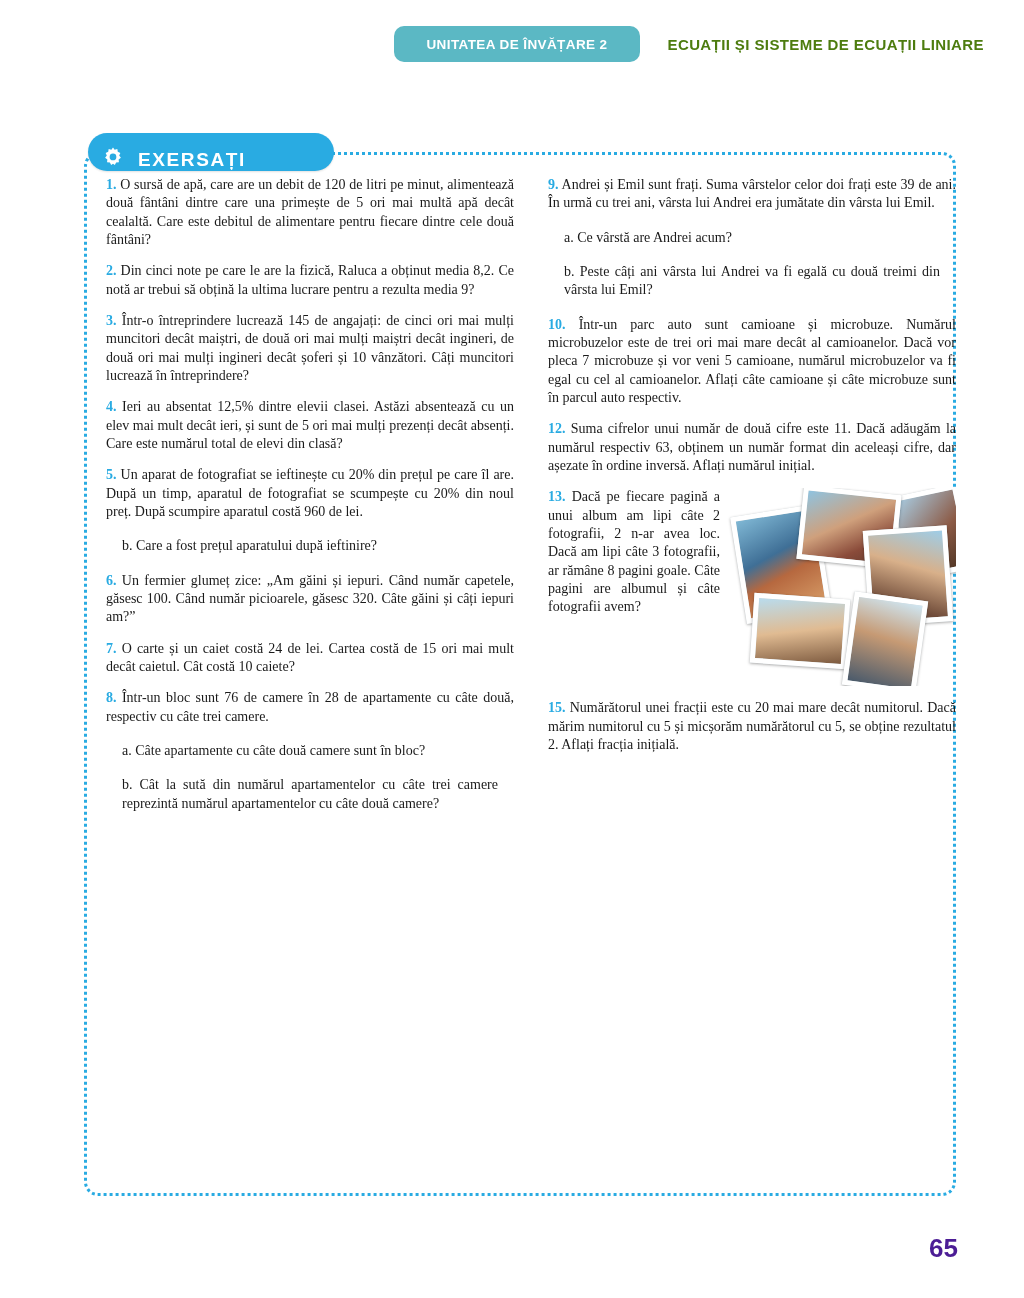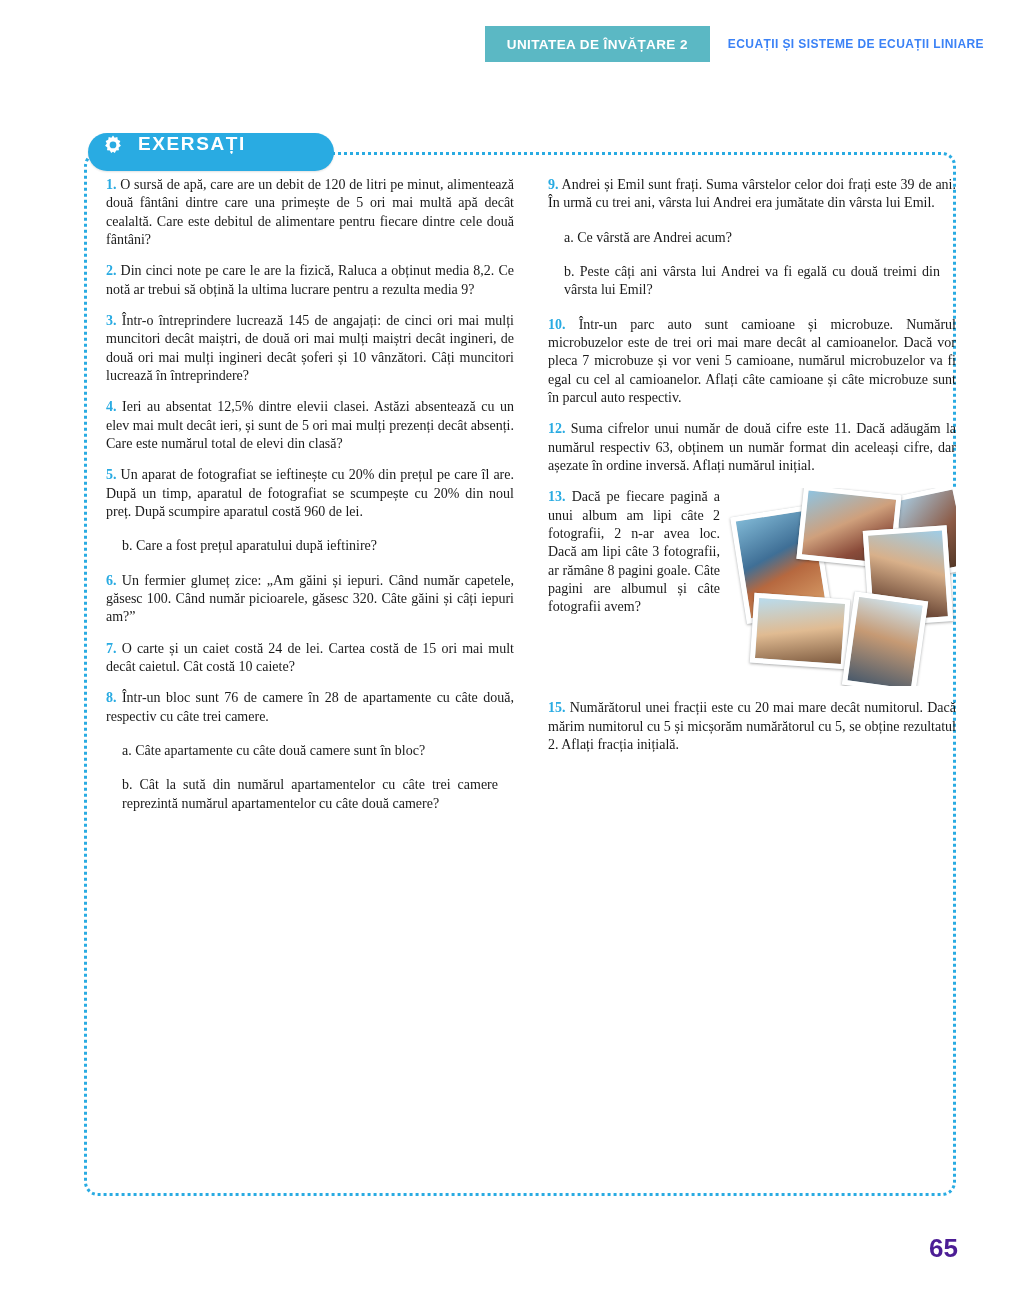--- a/index.html
+++ b/index.html
@@ -30,32 +30,33 @@
   .header-unit {
     background: #5bb8c4;
     color: #ffffff;
     font-family: "Liberation Sans", sans-serif;
     font-weight: bold;
     font-size: 13.5px;
     letter-spacing: 0.4px;
     display: flex;
     align-items: center;
     justify-content: center;
-    padding: 0 22px;
+    padding: 0 32px;
     height: 36px;
+    border-radius: 10px;
   }
   .header-title {
-    color: #3b82f6;
+    color: #4d7c0f;
     font-family: "Liberation Sans", sans-serif;
     font-weight: bold;
-    font-size: 12px;
+    font-size: 15px;
     letter-spacing: 0.4px;
     display: flex;
     align-items: center;
-    padding: 0 40px 0 18px;
+    padding: 0 40px 0 28px;
     height: 36px;
   }
 
   
   .frame {
     position: absolute;
     left: 84px;
     top: 152px;
     width: 872px;
     height: 1044px;
@@ -66,21 +67,21 @@
   
   .section-tab {
     position: absolute;
     left: 88px;
     top: 133px;
     height: 38px;
     min-width: 246px;
     background: #29abe2;
     border-radius: 19px;
     display: flex;
-    align-items: flex-start;
+    align-items: flex-end;
     padding: 0 26px 0 12px;
     box-shadow: 0 1px 2px rgba(0,0,0,0.12);
   }
   .section-tab .gear {
     width: 26px;
     height: 26px;
     margin-right: 12px;
     flex: none;
   }
   .section-tab .label {

